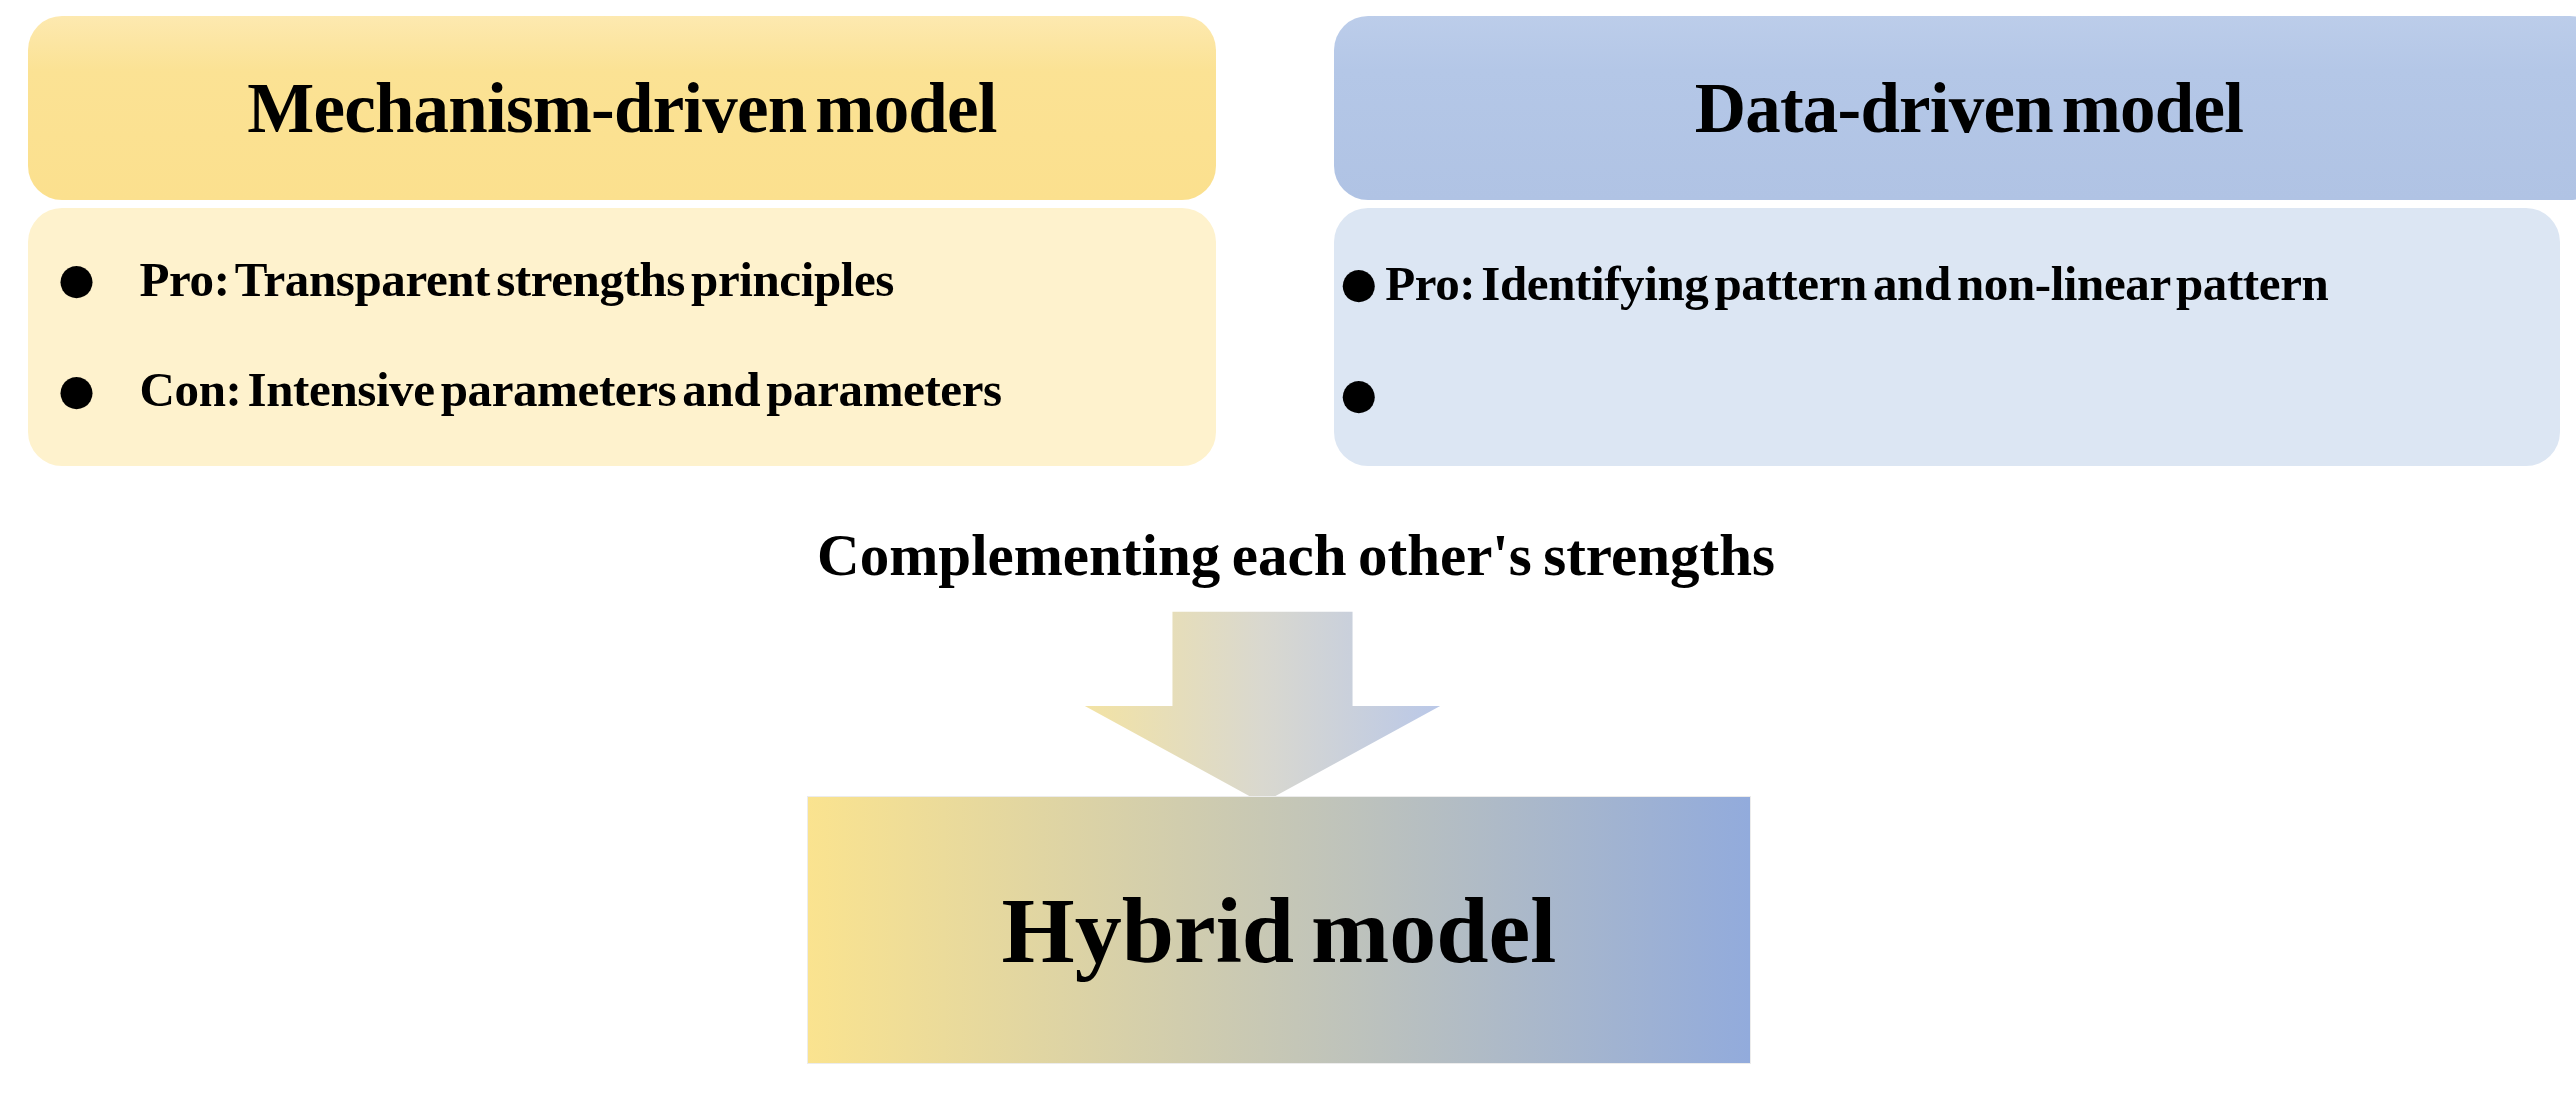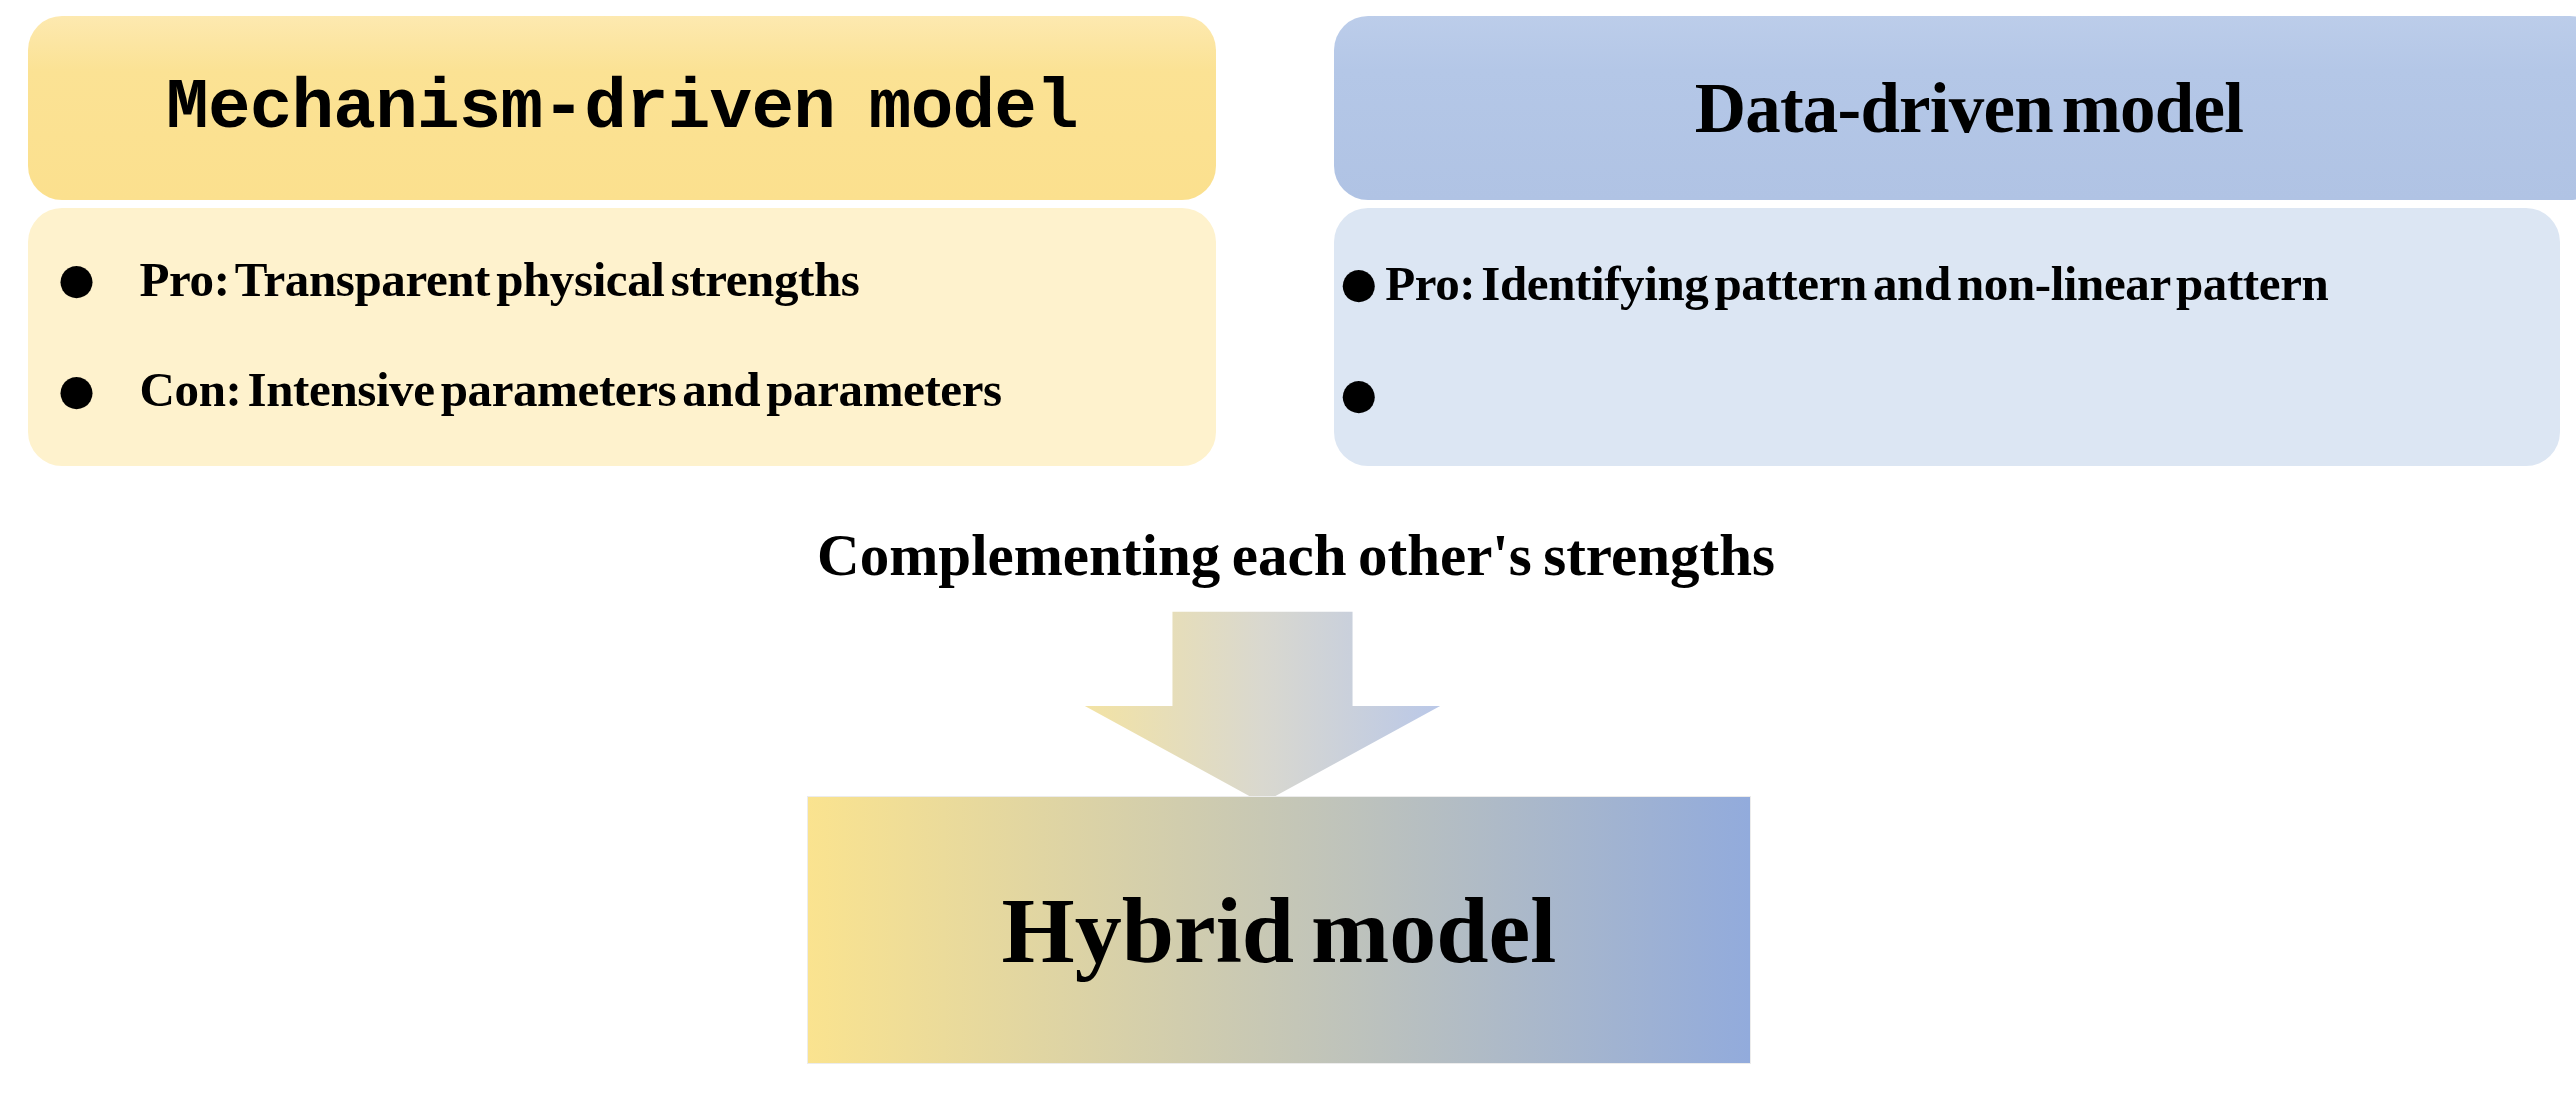--- a/index.html
+++ b/index.html
@@ -33,21 +33,20 @@
     display: flex;
     flex-direction: column;
     justify-content: space-around;
     border-radius: 34px;
     box-sizing: border-box;
     padding: 16px 0 21px 0;
   }
   #mech-header {
     left: 28px; top: 16px; width: 1188px; height: 184px;
     background: linear-gradient(180deg, #FDE9B0 0%, #FBE294 30%, #FBE08E 100%);
-    font-family: Liberation Mono, monospace;
   }
   #mech-body {
     left: 28px; top: 208px; width: 1188px; height: 258px;
     background: #FEF2CD;
   }
   #data-header {
     left: 1334px; top: 16px; width: 1270px; height: 184px;
     background: linear-gradient(180deg, #BCCDEA 0%, #B4C7E7 30%, #B0C3E4 100%);
   }
   #data-body {
@@ -107,21 +106,21 @@
 <body>
 
 <div class="canvas">
 
   <div class="panel-header" id="mech-header">
     <span class="panel-title">Mechanism-driven model</span>
   </div>
   <div class="panel-body" id="mech-body">
     <div class="list-item">
       <span class="bullet">●</span>
-      <span class="item-text">Pro: Transparent physical strengths</span>
+      <span class="item-text">Pro: Transparent strengths principles</span>
     </div>
     <div class="list-item">
       <span class="bullet">●</span>
       <span class="item-text">Con: Intensive parameters and parameters</span>
     </div>
   </div>
 
   <div class="panel-header" id="data-header">
     <span class="panel-title">Data-driven model</span>
   </div>

